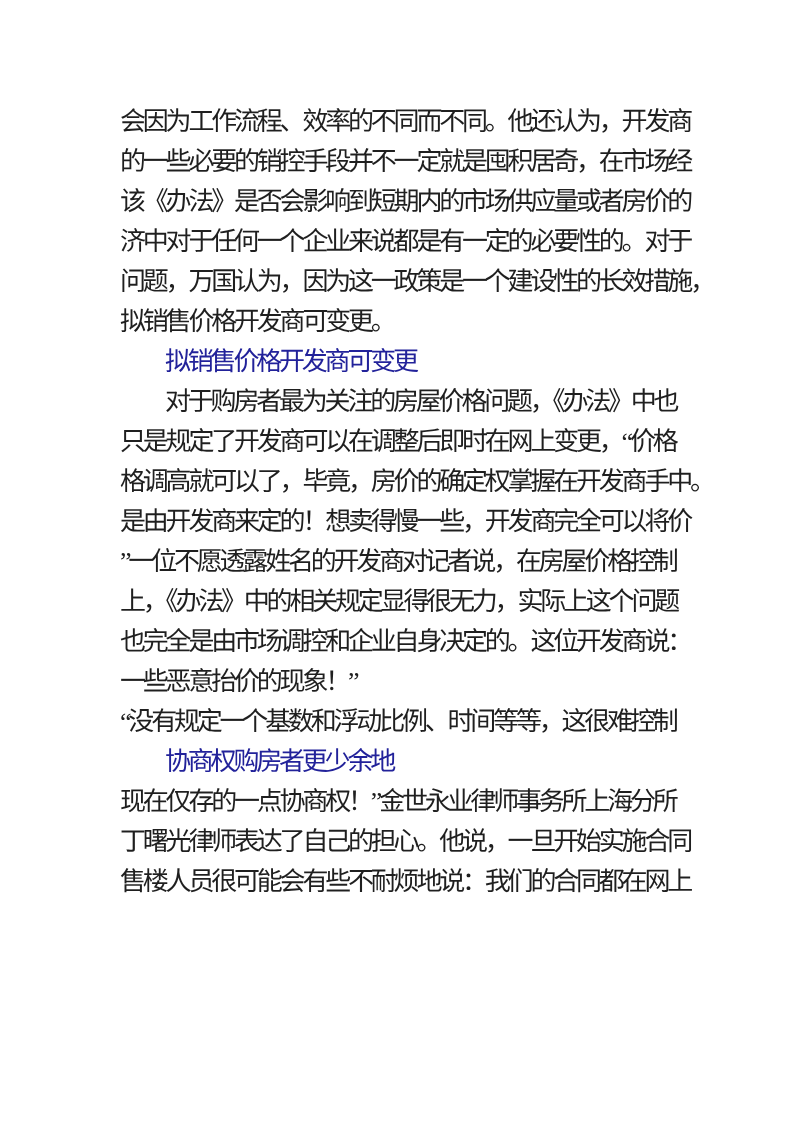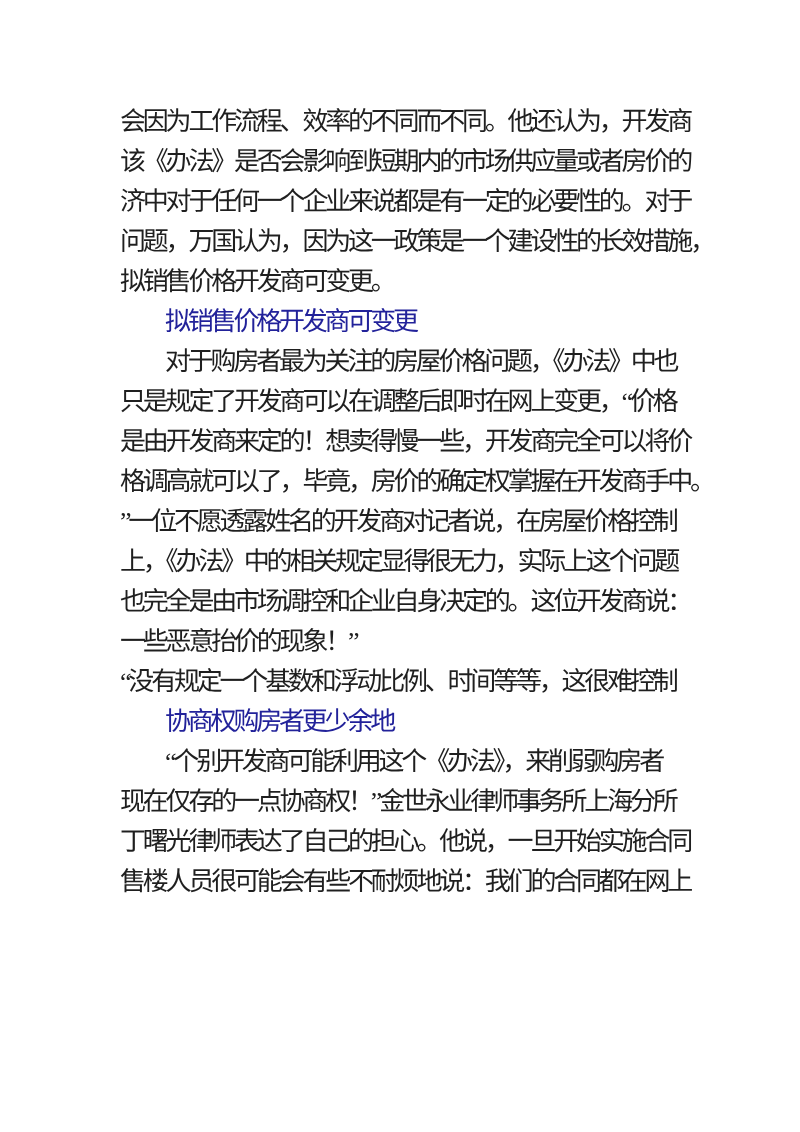--- a/index.html
+++ b/index.html
@@ -32,32 +32,32 @@
   .line.heading {
     font-weight: normal;
     color: var(--heading-color, #22229a);
   }
 </style>
 </head>
 <body>
 
 <div class="page">
     <div class="line">会因为工作流程、效率的不同而不同。他还认为，开发商</div>
+    <div class="line">的一些必要的销控手段并不一定就是囤积居奇，在市场经</div>
     <div class="line">该《办法》是否会影响到短期内的市场供应量或者房价的</div>
     <div class="line">济中对于任何一个企业来说都是有一定的必要性的。对于</div>
     <div class="line">问题，万国认为，因为这一政策是一个建设性的长效措施，</div>
     <div class="line">拟销售价格开发商可变更。</div>
     <div class="line heading indent">拟销售价格开发商可变更</div>
     <div class="line indent">对于购房者最为关注的房屋价格问题，《办法》中也</div>
     <div class="line">只是规定了开发商可以在调整后即时在网上变更，“价格</div>
+    <div class="line">格调高就可以了，毕竟，房价的确定权掌握在开发商手中。</div>
     <div class="line">是由开发商来定的！想卖得慢一些，开发商完全可以将价</div>
-    <div class="line">格调高就可以了，毕竟，房价的确定权掌握在开发商手中。</div>
     <div class="line">”一位不愿透露姓名的开发商对记者说，在房屋价格控制</div>
     <div class="line">上，《办法》中的相关规定显得很无力，实际上这个问题</div>
     <div class="line">也完全是由市场调控和企业自身决定的。这位开发商说：</div>
     <div class="line">一些恶意抬价的现象！”</div>
     <div class="line">“没有规定一个基数和浮动比例、时间等等，这很难控制</div>
     <div class="line heading indent">协商权购房者更少余地</div>
-    <div class="line indent">“个别开发商可能利用这个《办法》，来削弱购房者</div>
     <div class="line">现在仅存的一点协商权！”金世永业律师事务所上海分所</div>
     <div class="line">丁曙光律师表达了自己的担心。他说，一旦开始实施合同</div>
     <div class="line">售楼人员很可能会有些不耐烦地说：我们的合同都在网上</div>
   </div>
 
 </body></html>

